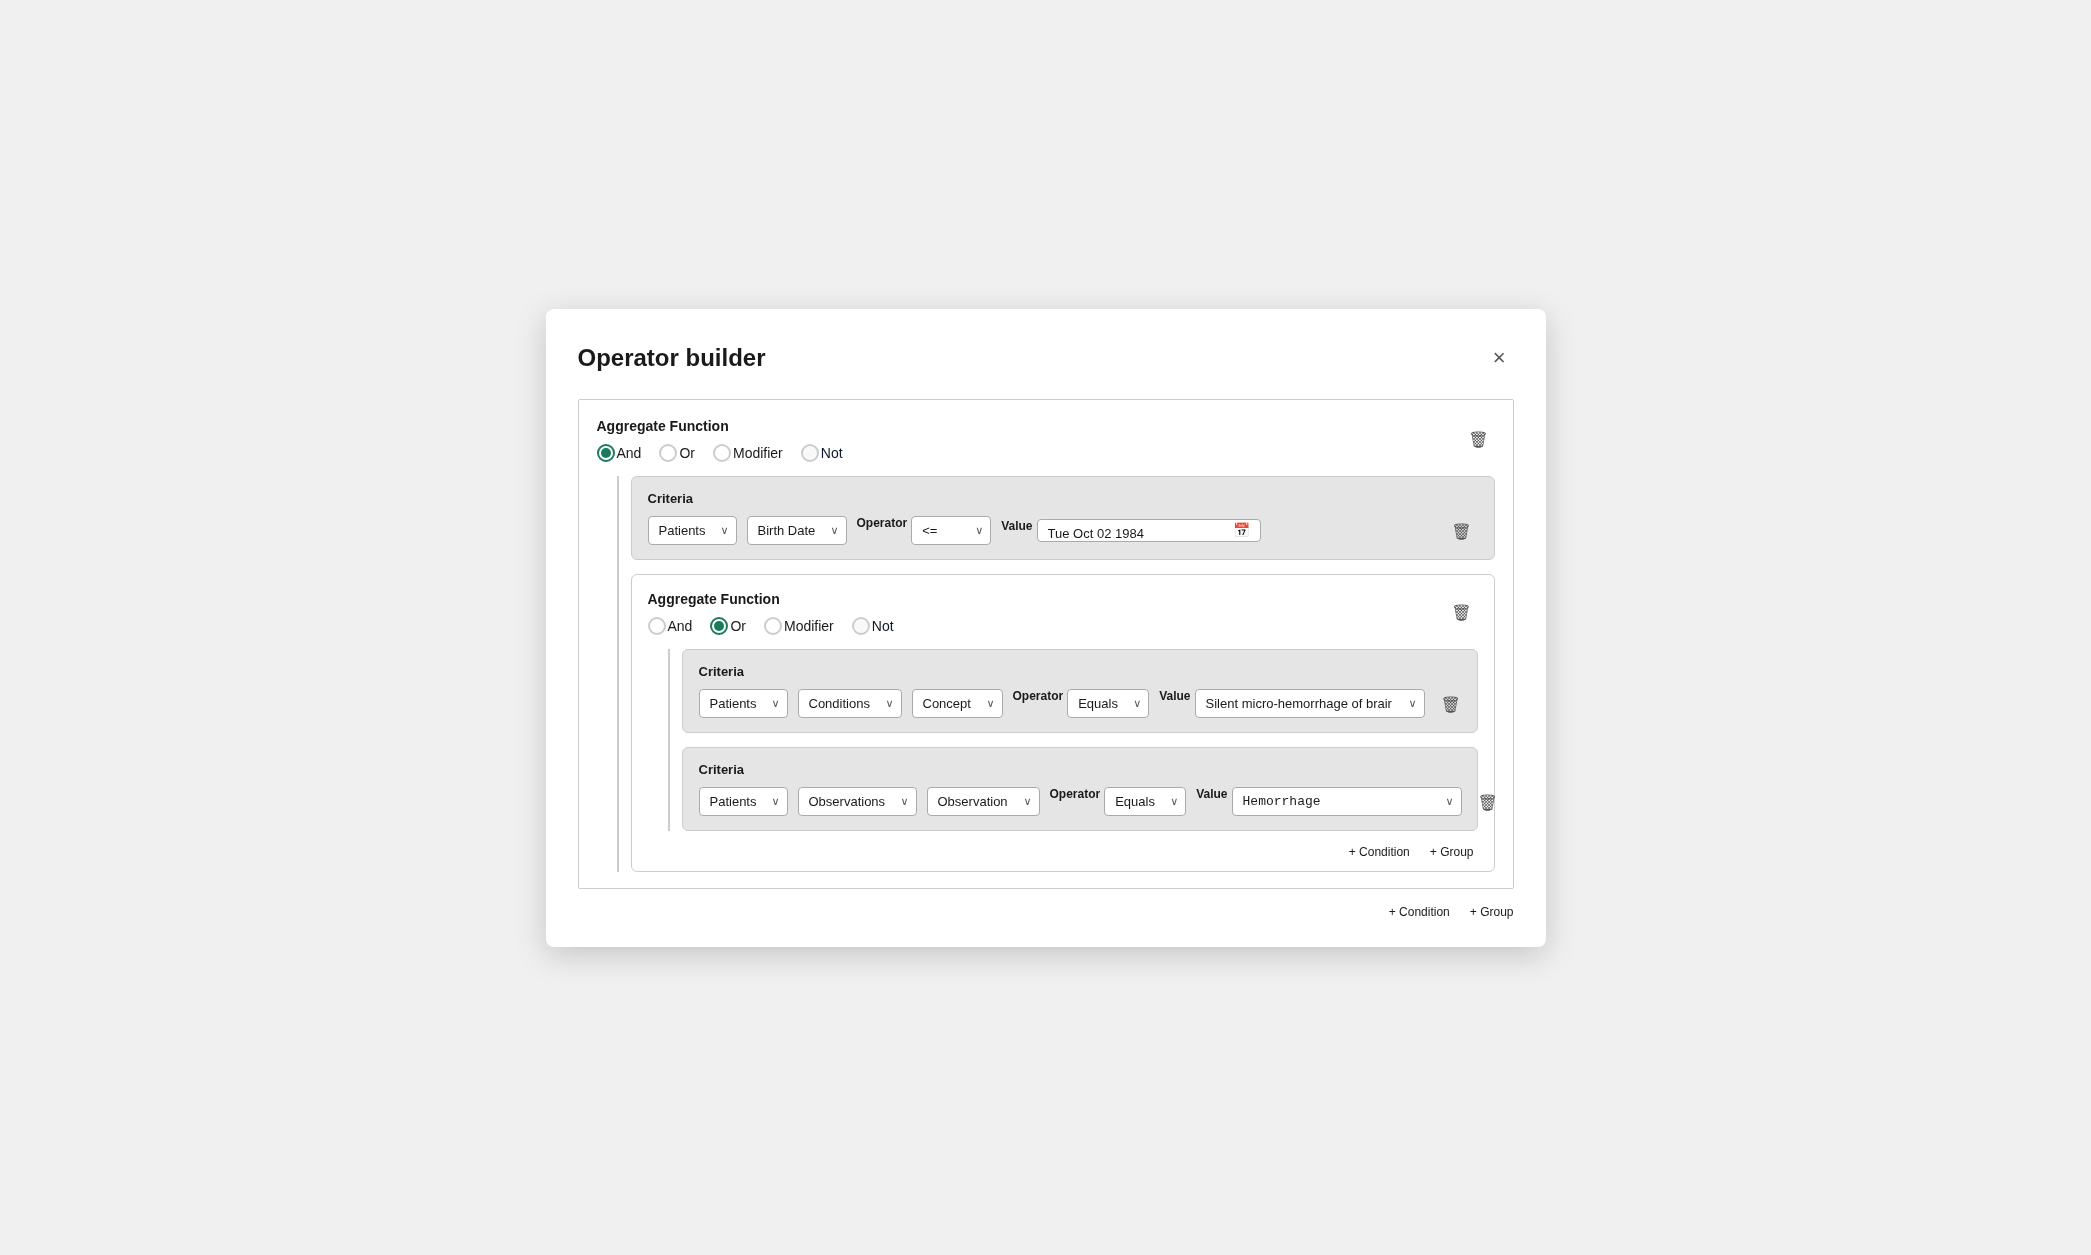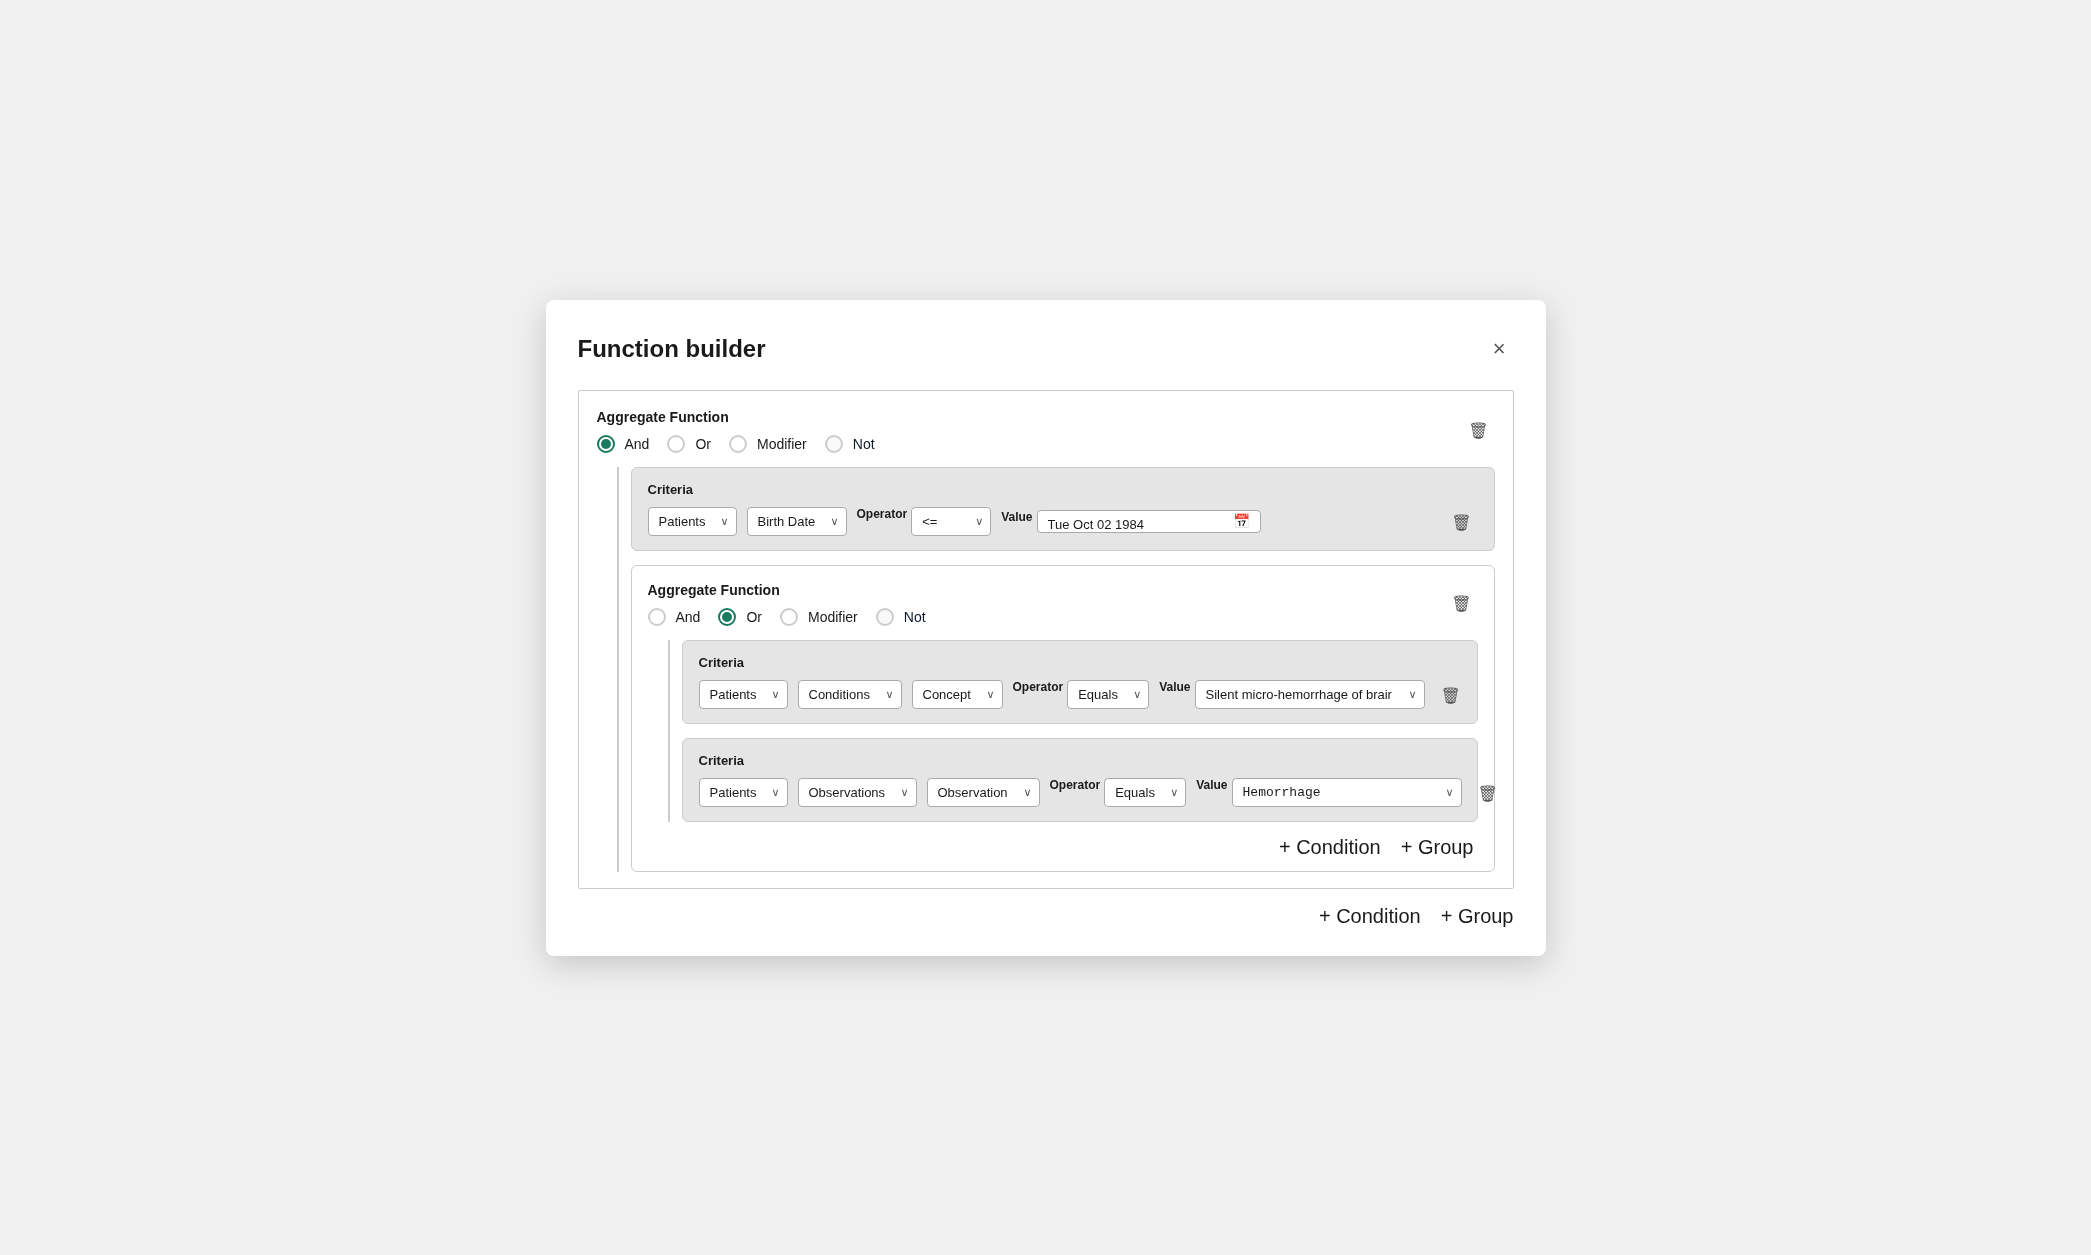--- a/index.html
+++ b/index.html
@@ -57,21 +57,21 @@
       margin-bottom: 10px;
     }
     .radio-row {
       display: flex;
       align-items: center;
       gap: 18px;
     }
     .radio-item {
       display: flex;
       align-items: center;
-      gap: 10px;
+      gap: 2px;
       cursor: pointer;
     }
     .radio-item input[type="radio"] {
       appearance: none;
       width: 18px;
       height: 18px;
       border-radius: 50%;
       border: 2px solid #ccc;
       cursor: pointer;
       position: relative;
@@ -209,21 +209,21 @@
       justify-content: flex-end;
       align-items: center;
       gap: 20px;
       margin-top: 8px;
       padding-right: 4px;
     }
     .action-btn {
       background: none;
       border: none;
       cursor: pointer;
-      font-size: 20px;
+      font-size: 12px;
       color: #1a1a1a;
       display: flex;
       align-items: center;
       gap: 5px;
       font-weight: 500;
     }
 
     .outer-action-row {
       display: flex;
       justify-content: flex-end;
@@ -237,21 +237,21 @@
       border-radius: 6px;
       padding: 16px 16px 12px 16px;
       margin-top: 14px;
     }
   </style>
 </head>
 <body>
 
 <div class="dialog">
   <div class="dialog-header">
-    <span class="dialog-title">Function builder</span>
+    <span class="dialog-title">Operator builder</span>
     <button class="close-btn">×</button>
   </div>
 
   <div class="group-box">
     <div class="aggregate-row">
       <div>
         <div class="aggregate-label">Aggregate Function</div>
         <div class="radio-row">
           <label class="radio-item">
             <input type="radio" name="outer-agg" checked="" style="">

